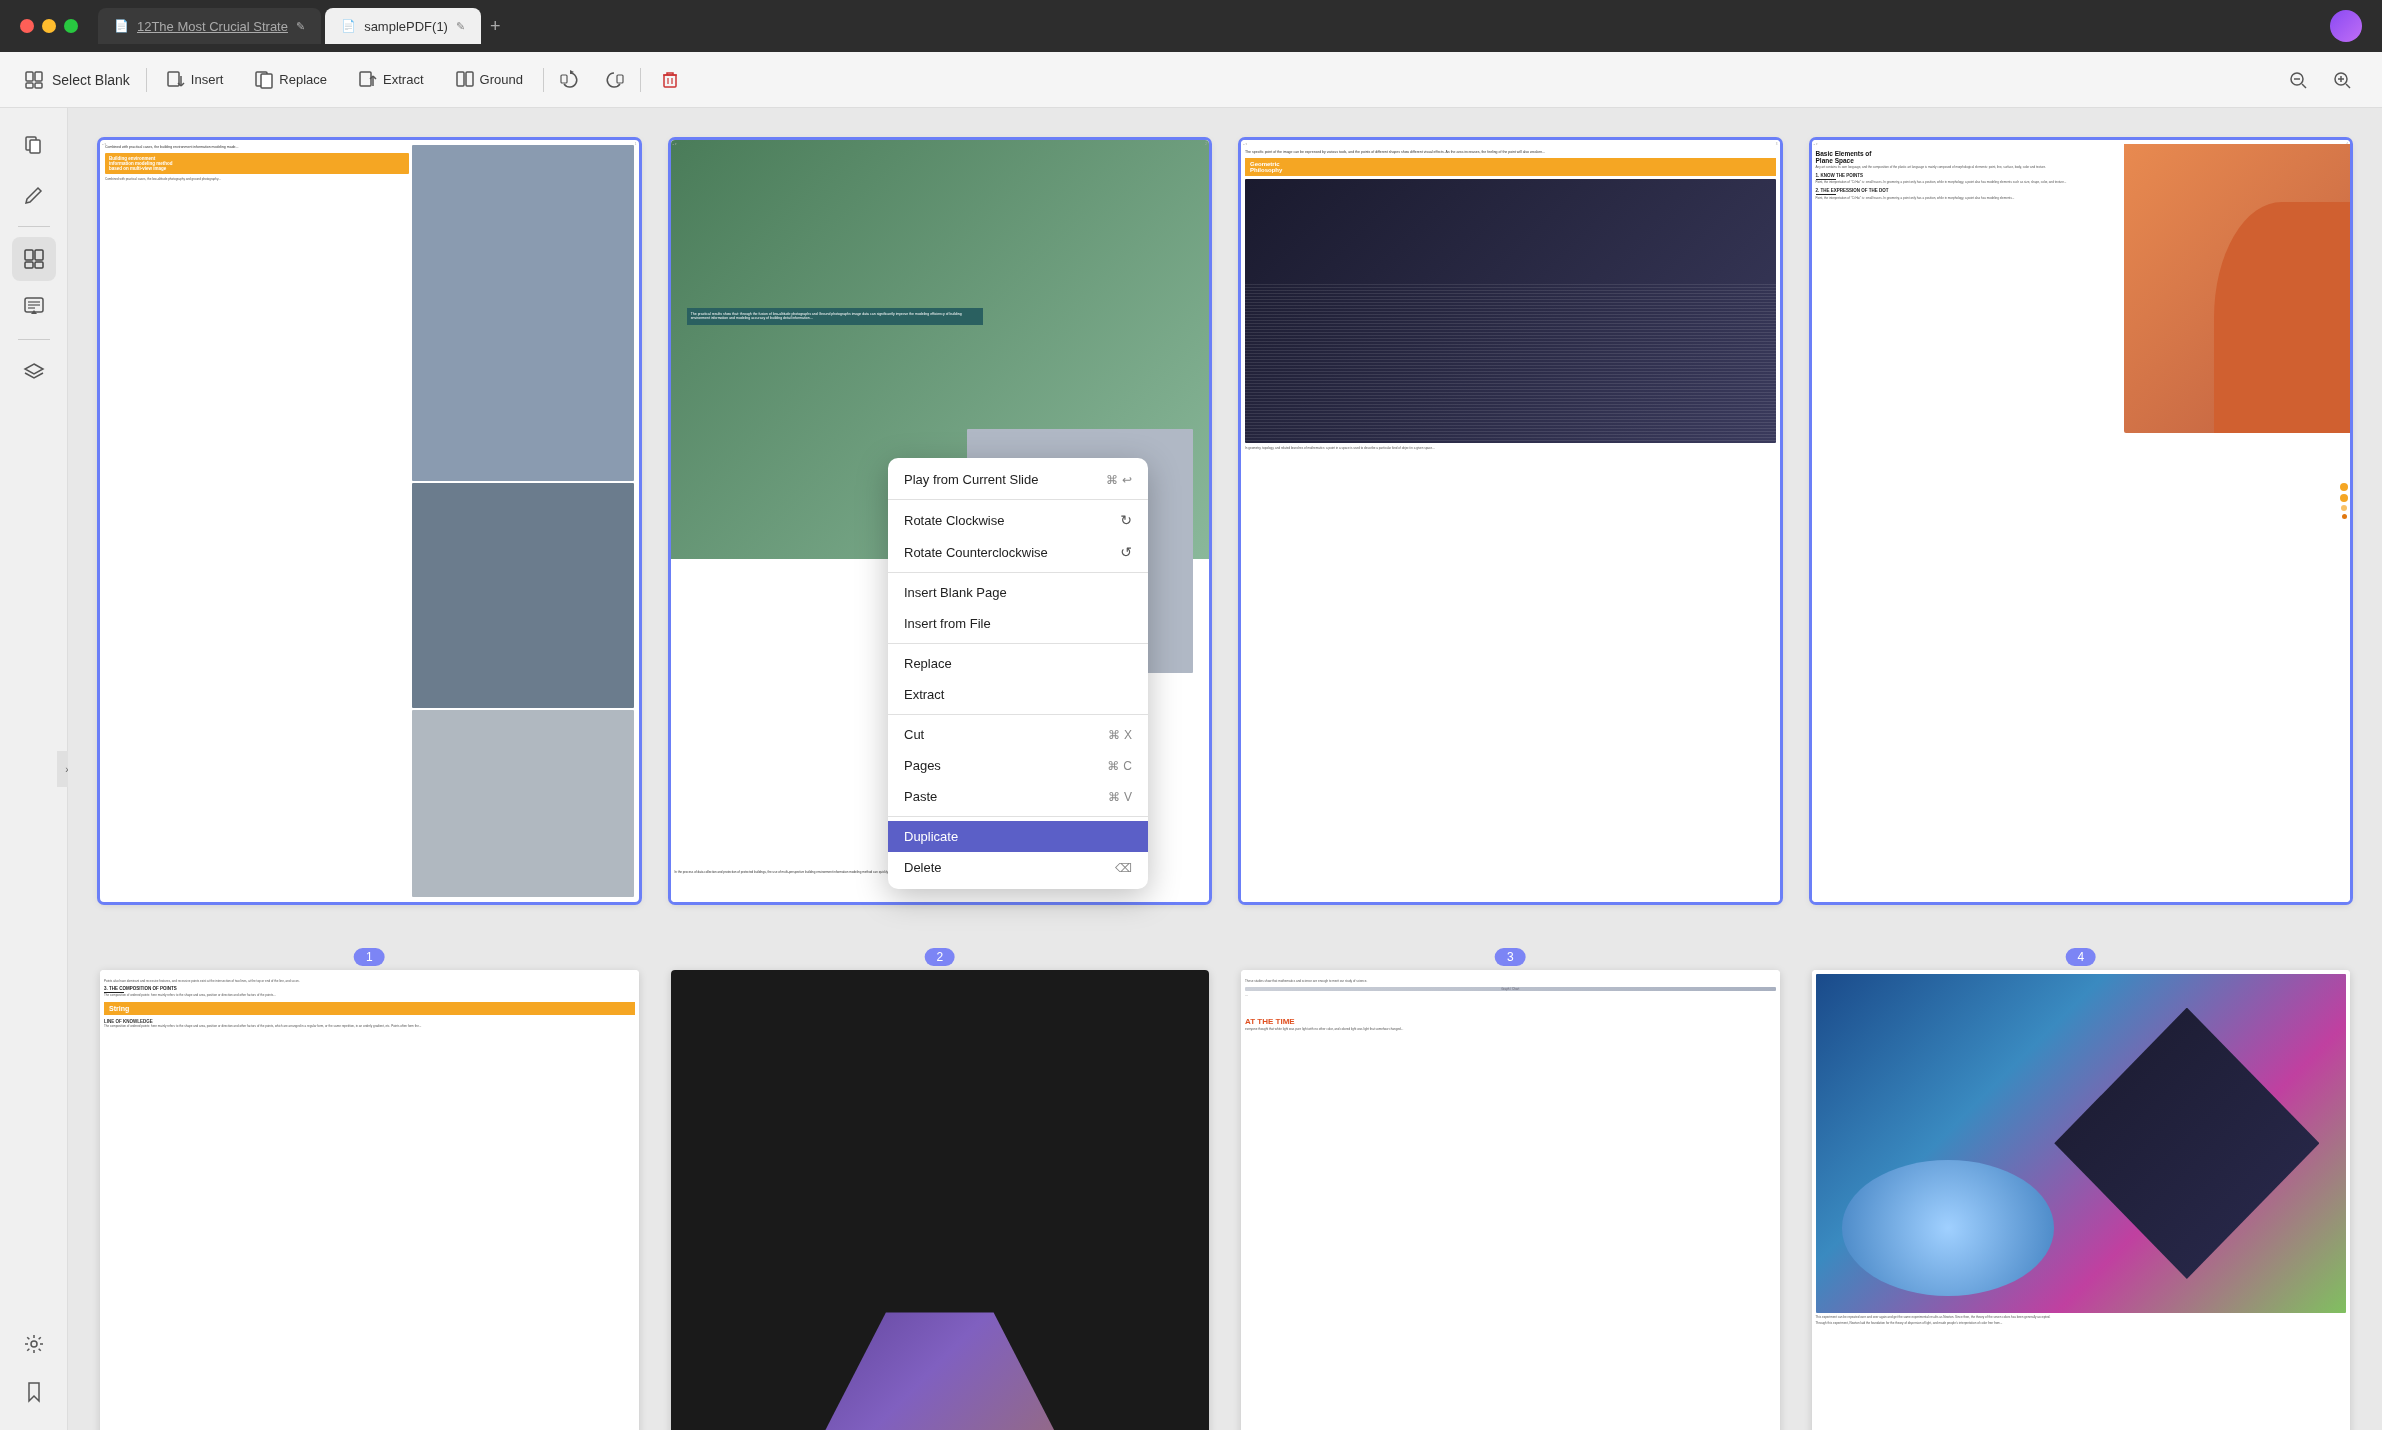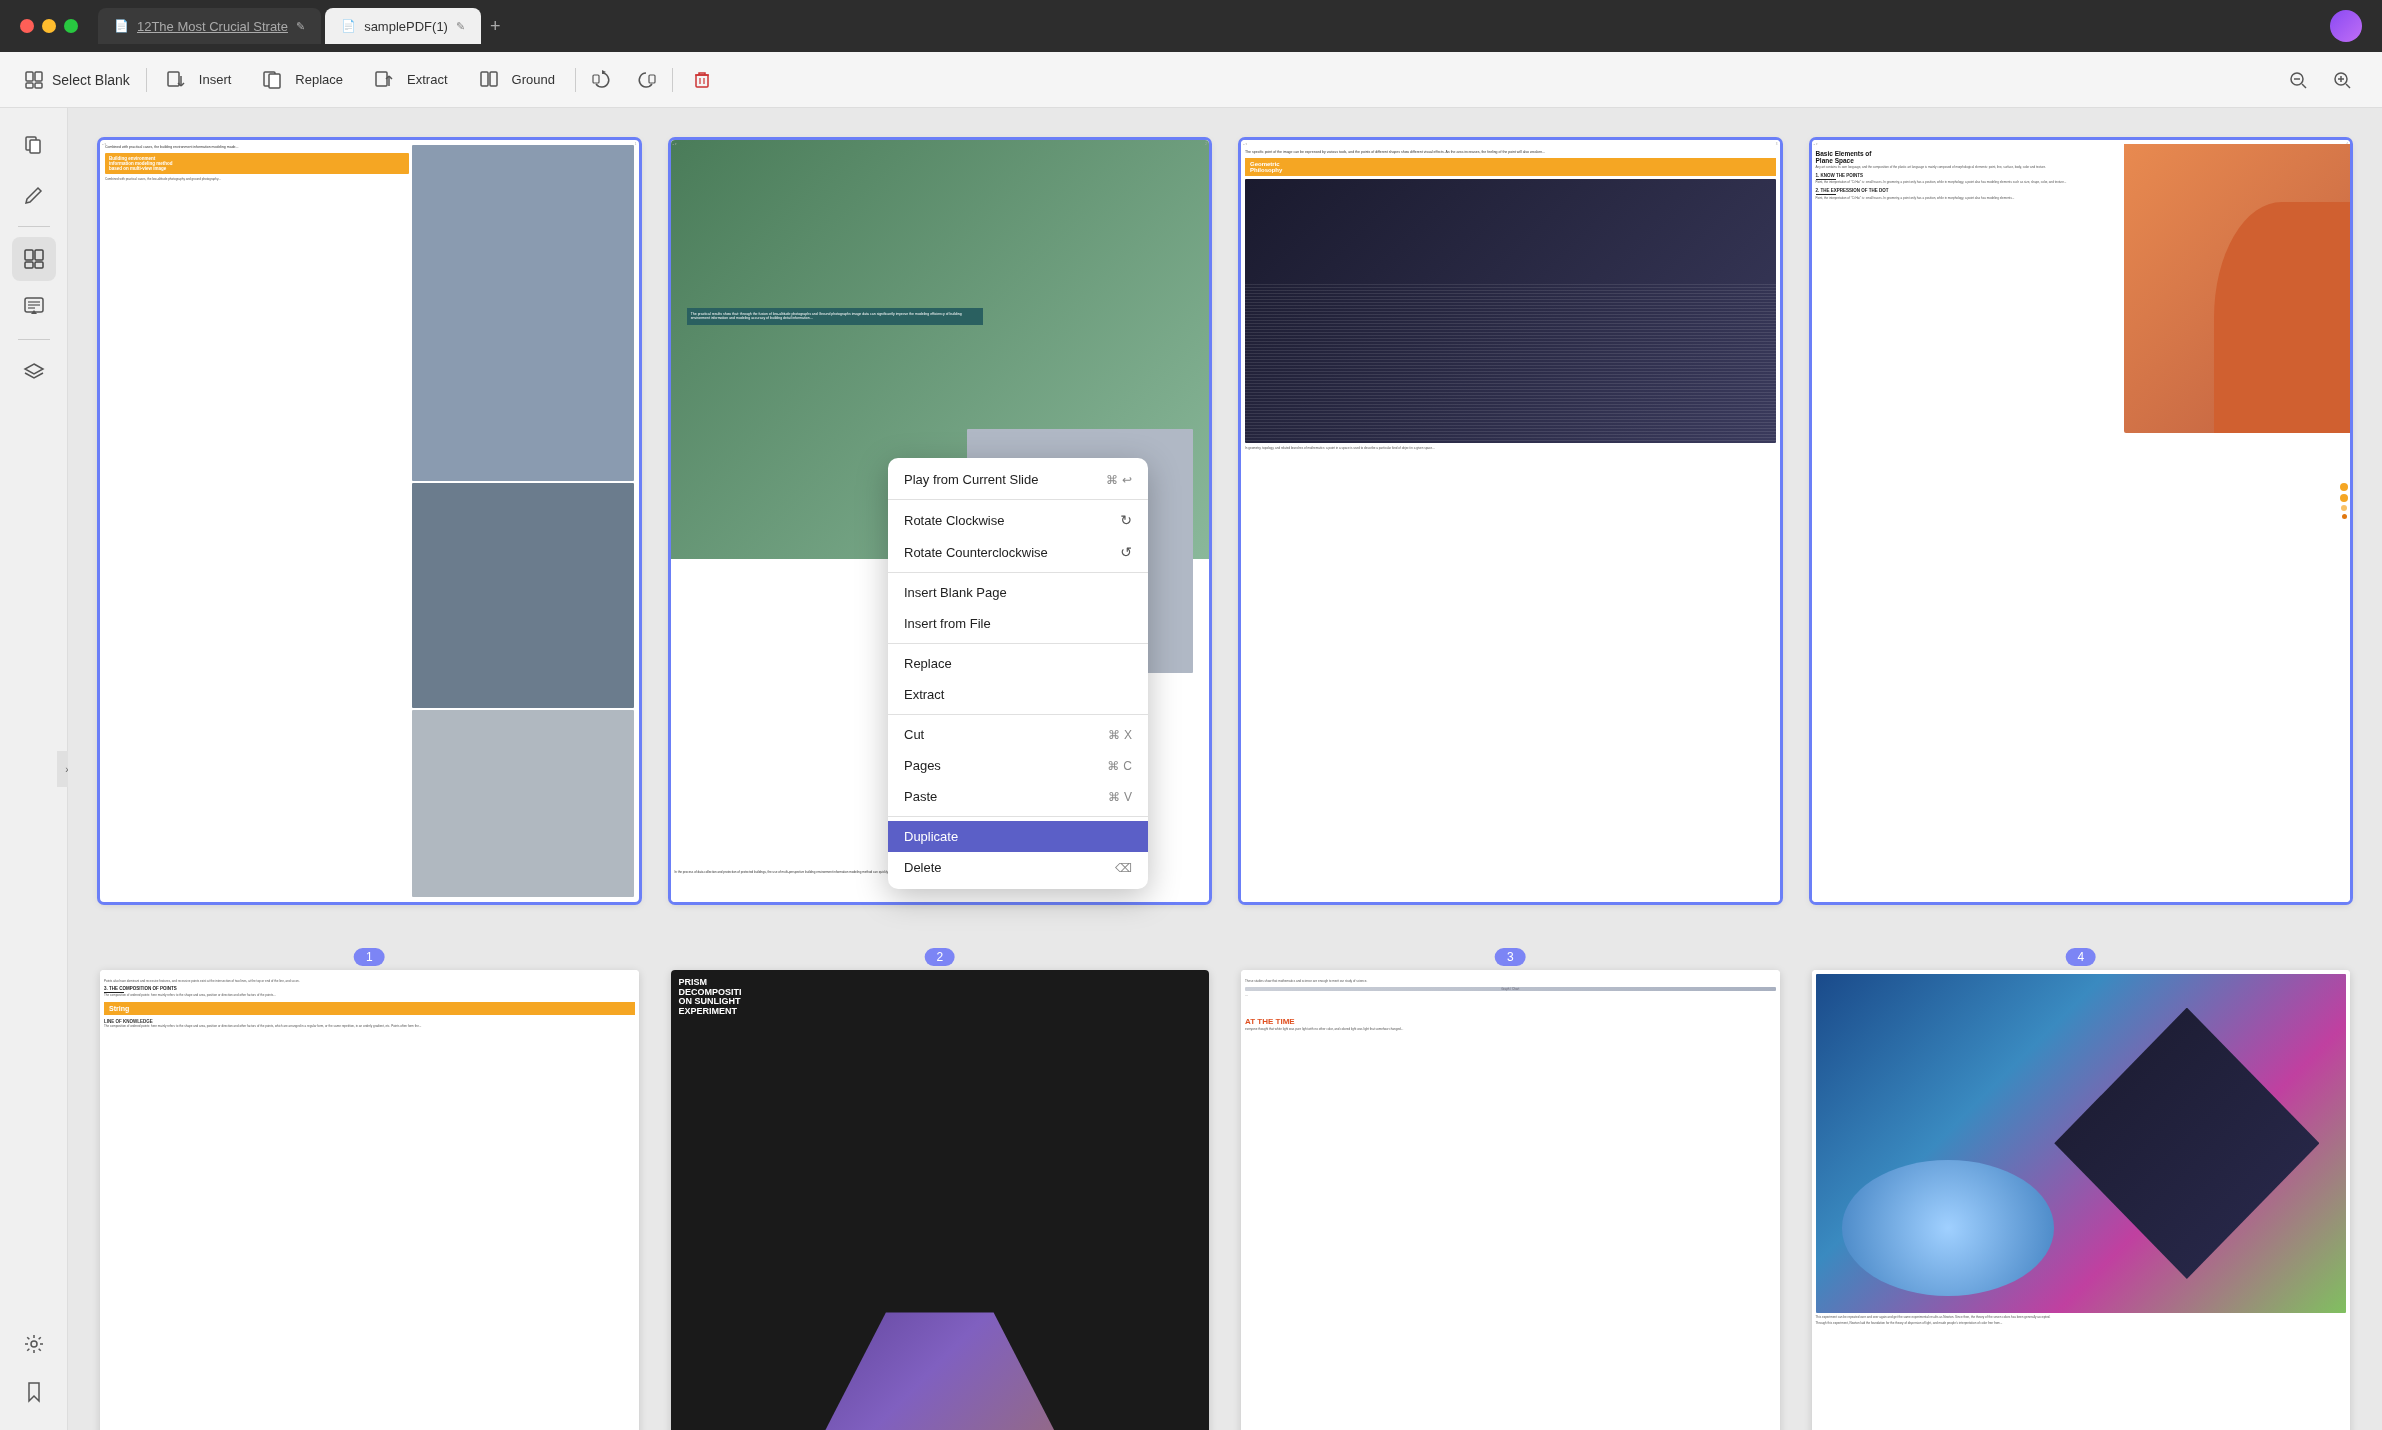--- a/index.html
+++ b/index.html
@@ -96,21 +96,21 @@
       border-bottom: 1px solid #ddd;
     }
     .toolbar-left {
       display: flex;
       align-items: center;
       gap: 8px;
     }
     .toolbar-btn {
       display: flex;
       align-items: center;
-      gap: 14px;
+      gap: 6px;
       padding: 6px 12px;
       border-radius: 6px;
       font-size: 13px;
       color: #333;
       cursor: pointer;
       background: transparent;
       border: none;
     }
     .toolbar-divider {
       width: 1px;
@@ -584,23 +584,20 @@
             <div style="font-size:3px;color:#555;line-height:1.3;">The composition of ordered points: here mainly refers to the shape and area, position or direction and other factors of the points, which are arranged in a regular form, or the same repetition, in an orderly gradient, etc. Points often form the...</div>
           </div>
         </div>
       </div>
 
     </div>
 
     <div class="page-wrapper">
       <div class="page-thumb">
         <div style="width:100%;height:100%;background:#1a1a1a;overflow:hidden;position:relative;display:flex;flex-direction:column;justify-content:space-between;padding:8px;">
-          <div>
-            <div style="font-size:9px;font-weight:900;color:white;line-height:1.1;">PRISM<br>DECOMPOSITI<br>ON SUNLIGHT<br>EXPERIMENT</div>
-          </div>
           <div style="position:absolute;bottom:0;left:0;right:0;height:55%;overflow:hidden;">
             <div style="width:100%;height:100%;background:linear-gradient(135deg,#4a3080,#8060c0,#a07060,#f0c080);clip-path:polygon(40% 0%,60% 0%,100% 100%,0% 100%);"></div>
           </div>
 
         </div>
       </div>
 
     </div>
 
     <div class="page-wrapper">

